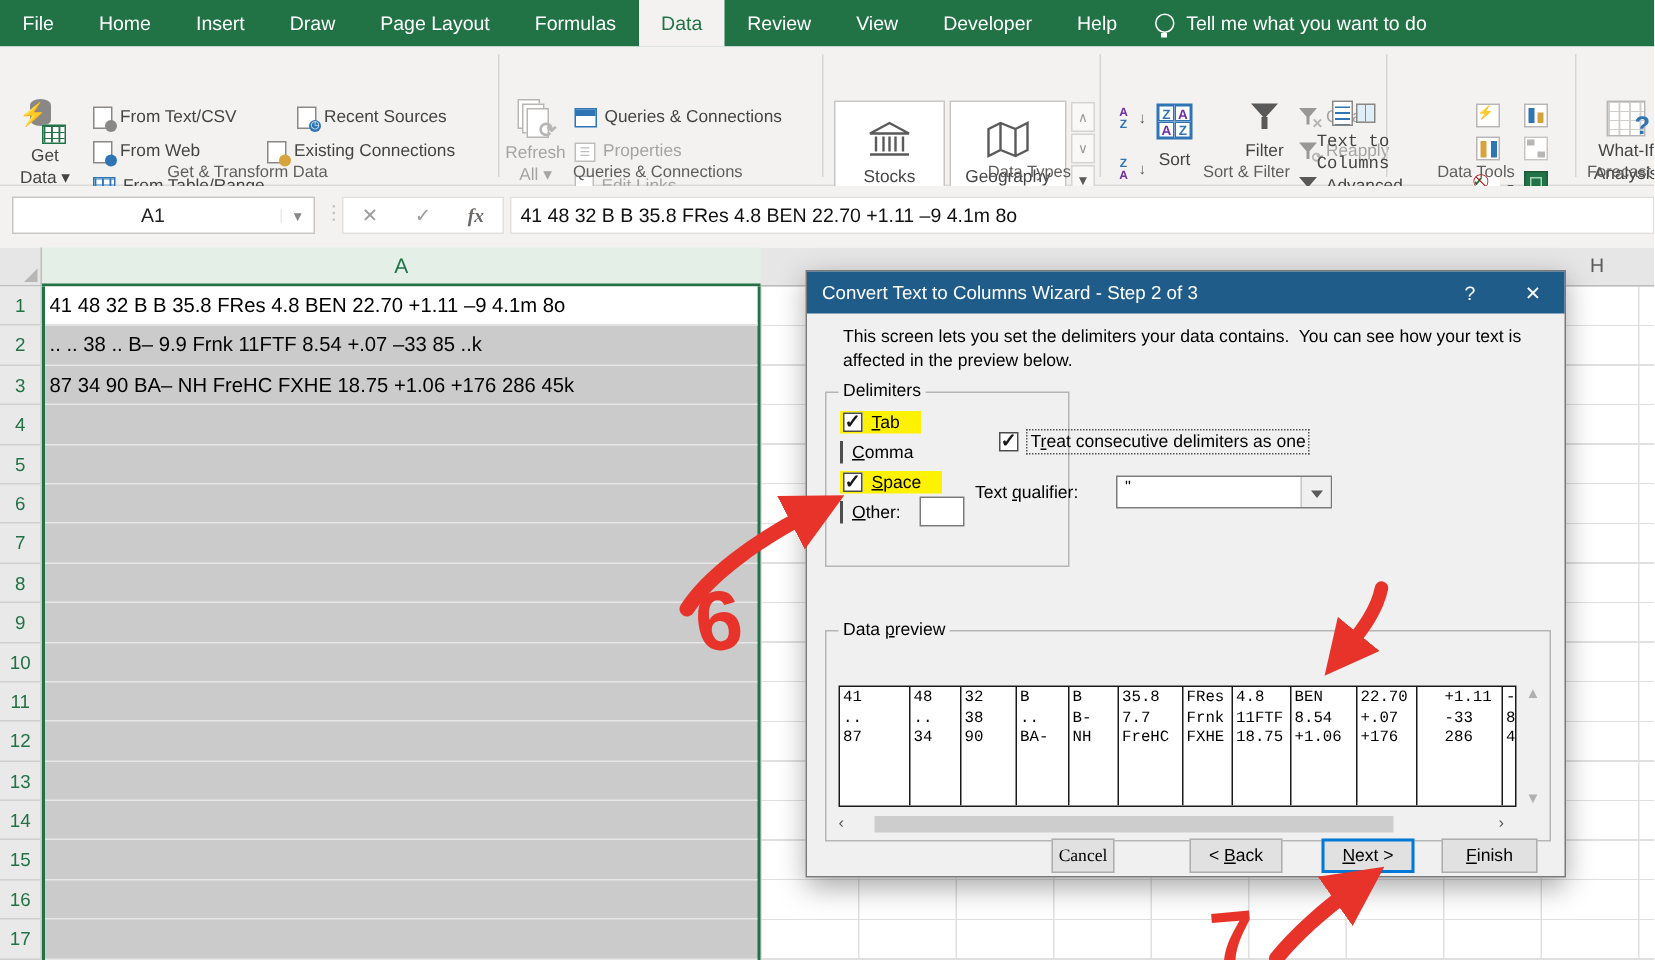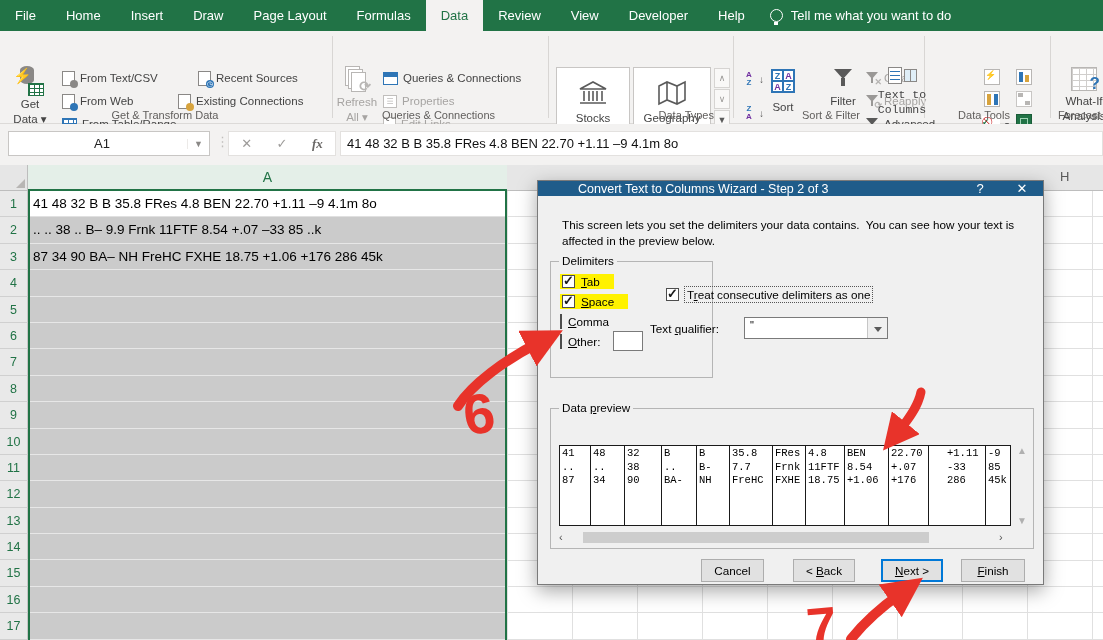--- a/index.html
+++ b/index.html
@@ -75,40 +75,40 @@
   .vline { position:absolute; top:0; bottom:0; width:1px; background:#e0e0e0; }
   .gridrows { position:absolute; left:28px; right:0; top:26px; bottom:0; background-image:repeating-linear-gradient(to bottom,transparent 0 25.4px,#e0e0e0 25.4px 26.4px); }
   .colA { position:absolute; left:28px; top:0; width:479px; bottom:0; }
   .colA .hdr { height:26px; background:#e4efe8; border-bottom:2px solid #217346; color:#217346; font-size:14px; text-align:center; line-height:24px; }
   .colA .body { position:absolute; top:26px; left:0; right:0; bottom:0; border-left:2px solid #217346; border-right:2px solid #217346; background:#cbcbcb; }
   .cellrow { height:26.4px; font-size:13.5px; color:#000; padding:0 3px; line-height:26.4px; white-space:nowrap; overflow:hidden; border-bottom:1px solid rgba(255,255,255,.55); }
   .cellrow.active { background:#fff; border-bottom:1px solid #e0e0e0; }
 
   
   .dialog { position:absolute; left:537px; top:180px; width:507px; height:405px; background:#f0f0f0; border:1px solid #7a7a7a; box-shadow:0 6px 18px rgba(0,0,0,.35); font-size:11.7px; color:#000; }
-  .dtitle { height:15px; background:#1f5c8a; color:#fff; display:flex; align-items:center; font-size:12.5px;padding-left:30px; }
+  .dtitle { height:28px; background:#1f5c8a; color:#fff; display:flex; align-items:center; font-size:12.5px; }
   .dtitle .ttext { flex:1; padding-left:10px; }
   .dtitle .tbtn { width:42px; text-align:center; font-size:13px; cursor:default; }
   .ddesc { position:absolute; left:12px; top:36px; width:482px; line-height:1.4; white-space:pre-wrap;margin-left:12px; }
   .fieldset { position:absolute; border:1px solid #b5b5b5; }
   .fieldset .legend { position:absolute; top:-8px; left:8px; background:#f0f0f0; padding:0 3px; }
   .fs-delims { left:12px; top:80px; width:163px; height:117px; }
   .delimrow { display:flex; align-items:center; height:19.8px; margin-left:9px; }
   .hl { background:#fff200; padding:1px 14px 1px 2px; display:inline-flex; align-items:center; }
   .cb { width:13px; height:13px; border:1px solid #4d4d4d; background:#fff; position:relative; flex:none; margin-right:6px; }
   .cb.checked:after { content:"\2713"; position:absolute; left:0px; top:-3px; font-size:13px; font-weight:bold; color:#1a1a1a; }
   .otherinput { width:30px; height:20px; background:#fff; border:1px solid #7a7a7a; margin-left:13px; }
   .treat { position:absolute; left:128px; top:106px; display:flex; align-items:center; }
   .treat .lbl { outline:1px dotted #555; outline-offset:0px; padding:1px 2px; }
   .tq-label { position:absolute; left:112px; top:141px; }
   .tq-combo { position:absolute; left:206px; top:136px; width:144px; height:22px; background:#fff; border:1px solid #7a7a7a; display:flex; }
   .tq-combo .val { flex:1; padding:1px 0 0 5px; font-size:11px; }
   .tq-combo .drop { width:20px; background:#f0f0f0; border-left:1px solid #c6c6c6; position:relative; }
   .tq-combo .drop:after { content:""; position:absolute; left:6px; top:9px; border-left:4px solid transparent; border-right:4px solid transparent; border-top:5px solid #5a5a5a; }
-  .fs-preview { left:12px; top:227px; width:484px; height:141px; }
+  .fs-preview { left:12px; top:239px; width:484px; height:141px; }
   .pvtable { position:absolute; left:8px; top:36px; width:452px; height:81px; background:#fff; border:1px solid #1a1a1a; display:flex; overflow:hidden; }
   .pvcol { border-right:1px solid #1a1a1a; font-family:"Liberation Mono","DejaVu Sans Mono",monospace; font-size:10.5px; line-height:13.5px; padding:1px 0 0 2px; white-space:pre; overflow:hidden; flex:none; }
   .pvvscroll { position:absolute; right:4px; top:36px; width:14px; height:81px; display:flex; flex-direction:column; justify-content:space-between; }
   .sarrow { color:#b0b0b0; font-size:10px; text-align:center; }
   .pvhscroll { position:absolute; left:8px; top:122px; width:452px; height:12px; display:flex; align-items:center; }
   .pvhscroll .thumb { height:11px; background:#cdcdcd; width:346px; margin-left:12px; }
   .pvhscroll .harrow { color:#555; font-size:11px; width:12px; line-height:11px; }
   .pvhscroll .harrow.right { margin-left:auto; }
   .dbtn { position:absolute; top:378px; height:23px; background:#e1e1e1; border:1px solid #adadad; font-size:11.7px; text-align:center; line-height:21px; cursor:default; }
   .dbtn.focus { border:2px solid #0078d7; line-height:19px; }
@@ -414,49 +414,49 @@
     <div class="fieldset fs-delims">
       <span class="legend">Delimiters</span>
       <div id="delims-slot" style="padding-top:10px;">
           <div class="delimrow">
             <span class="hl">
               <span class="cb checked"></span>
               <span><span></span><span class="u">T</span><span>ab</span></span>
             </span>
           </div>
           <div class="delimrow">
+            <span class=""><span class="cb"></span><span><span></span><span class="u">C</span><span>omma</span></span></span>
+          </div>
+          <div class="delimrow">
             <span class="hl">
               <span class="cb checked"></span>
               <span><span></span><span class="u">S</span><span>pace</span></span>
             </span>
           </div>
           <div class="delimrow">
-            <span class=""><span class="cb"></span><span><span></span><span class="u">C</span><span>omma</span></span></span>
-          </div>
-          <div class="delimrow">
             <span class=""><span class="cb"></span><span><span></span><span class="u">O</span><span>ther:</span></span></span>
             <span class="otherinput"></span>
           </div>
         </div>
     </div>
 
     <div class="treat">
       <span class="cb checked"></span>
       <span class="lbl"><span>T</span><span class="u">r</span><span>eat consecutive delimiters as one</span></span>
     </div>
     <div class="tq-label"><span>Text </span><span class="u">q</span><span>ualifier:</span></div>
     <div class="tq-combo">
       <span class="val">"</span>
       <span class="drop"></span>
     </div>
 
     <div class="fieldset fs-preview">
       <span class="legend"><span>Data </span><span class="u">p</span><span>review</span></span>
       <div class="pvtable" id="pvtable-slot">
-          <div class="pvcol" style="width: 31px;">41
+          <div class="pvcol" style="width: 47px;">41
 ..
 87</div>
           <div class="pvcol" style="width: 34px;">48
 ..
 34</div>
           <div class="pvcol" style="width: 37px;">32
 38
 90</div>
           <div class="pvcol" style="width: 35px;">B
 ..
@@ -490,21 +490,21 @@
         <span class="sarrow">▲</span>
         <span class="sarrow">▼</span>
       </div>
       <div class="pvhscroll">
         <span class="harrow">‹</span>
         <span class="thumb"></span>
         <span class="harrow right">›</span>
       </div>
     </div>
 
-    <div class="dbtn" style="left:163px; width:63px;"><span>Cancel</span><span class="u"></span><span></span></div>
+    <div class="dbtn" style="left:163px; width:42px;font-family:Liberation Serif, serif;"><span>Cancel</span><span class="u"></span><span></span></div>
     <div class="dbtn" style="left:255px; width:62px;"><span>&lt; </span><span class="u">B</span><span>ack</span></div>
     <div class="dbtn focus" style="left:343px; width:62px;"><span></span><span class="u">N</span><span>ext &gt;</span></div>
     <div class="dbtn" style="left:423px; width:64px;"><span></span><span class="u">F</span><span>inish</span></div>
   </div>
 
   <svg class="anno" viewBox="0 0 1103 640">
     <defs>
       <marker id="ah" markerWidth="4" markerHeight="4" refX="1.2" refY="2" orient="auto">
         <path d="M0,0 L4,2 L0,4 Z" fill="#e8332a"></path>
       </marker>

